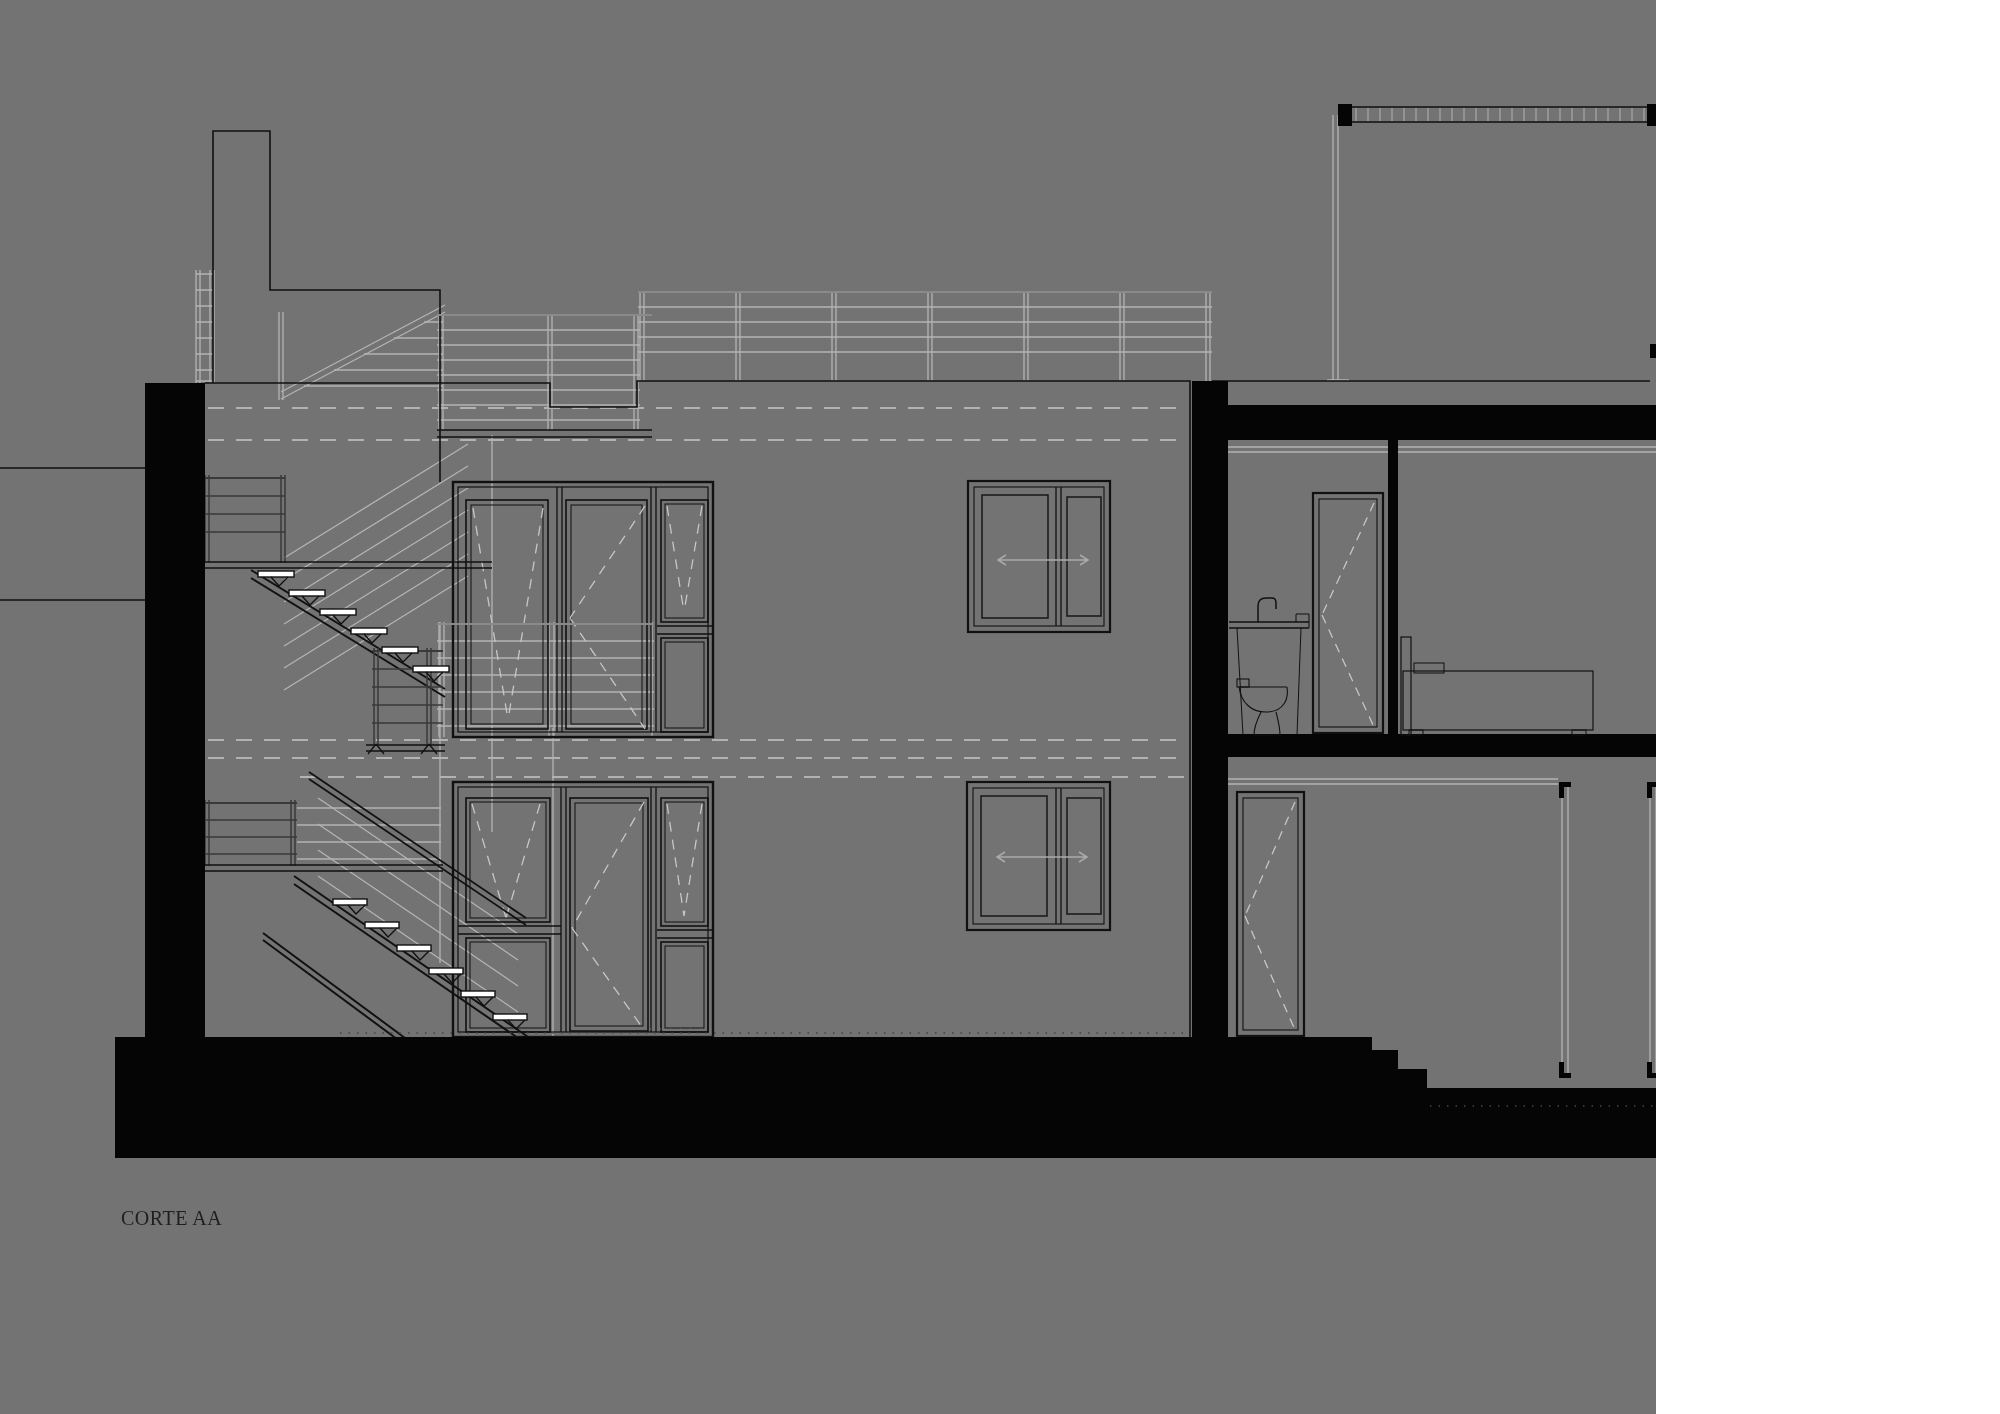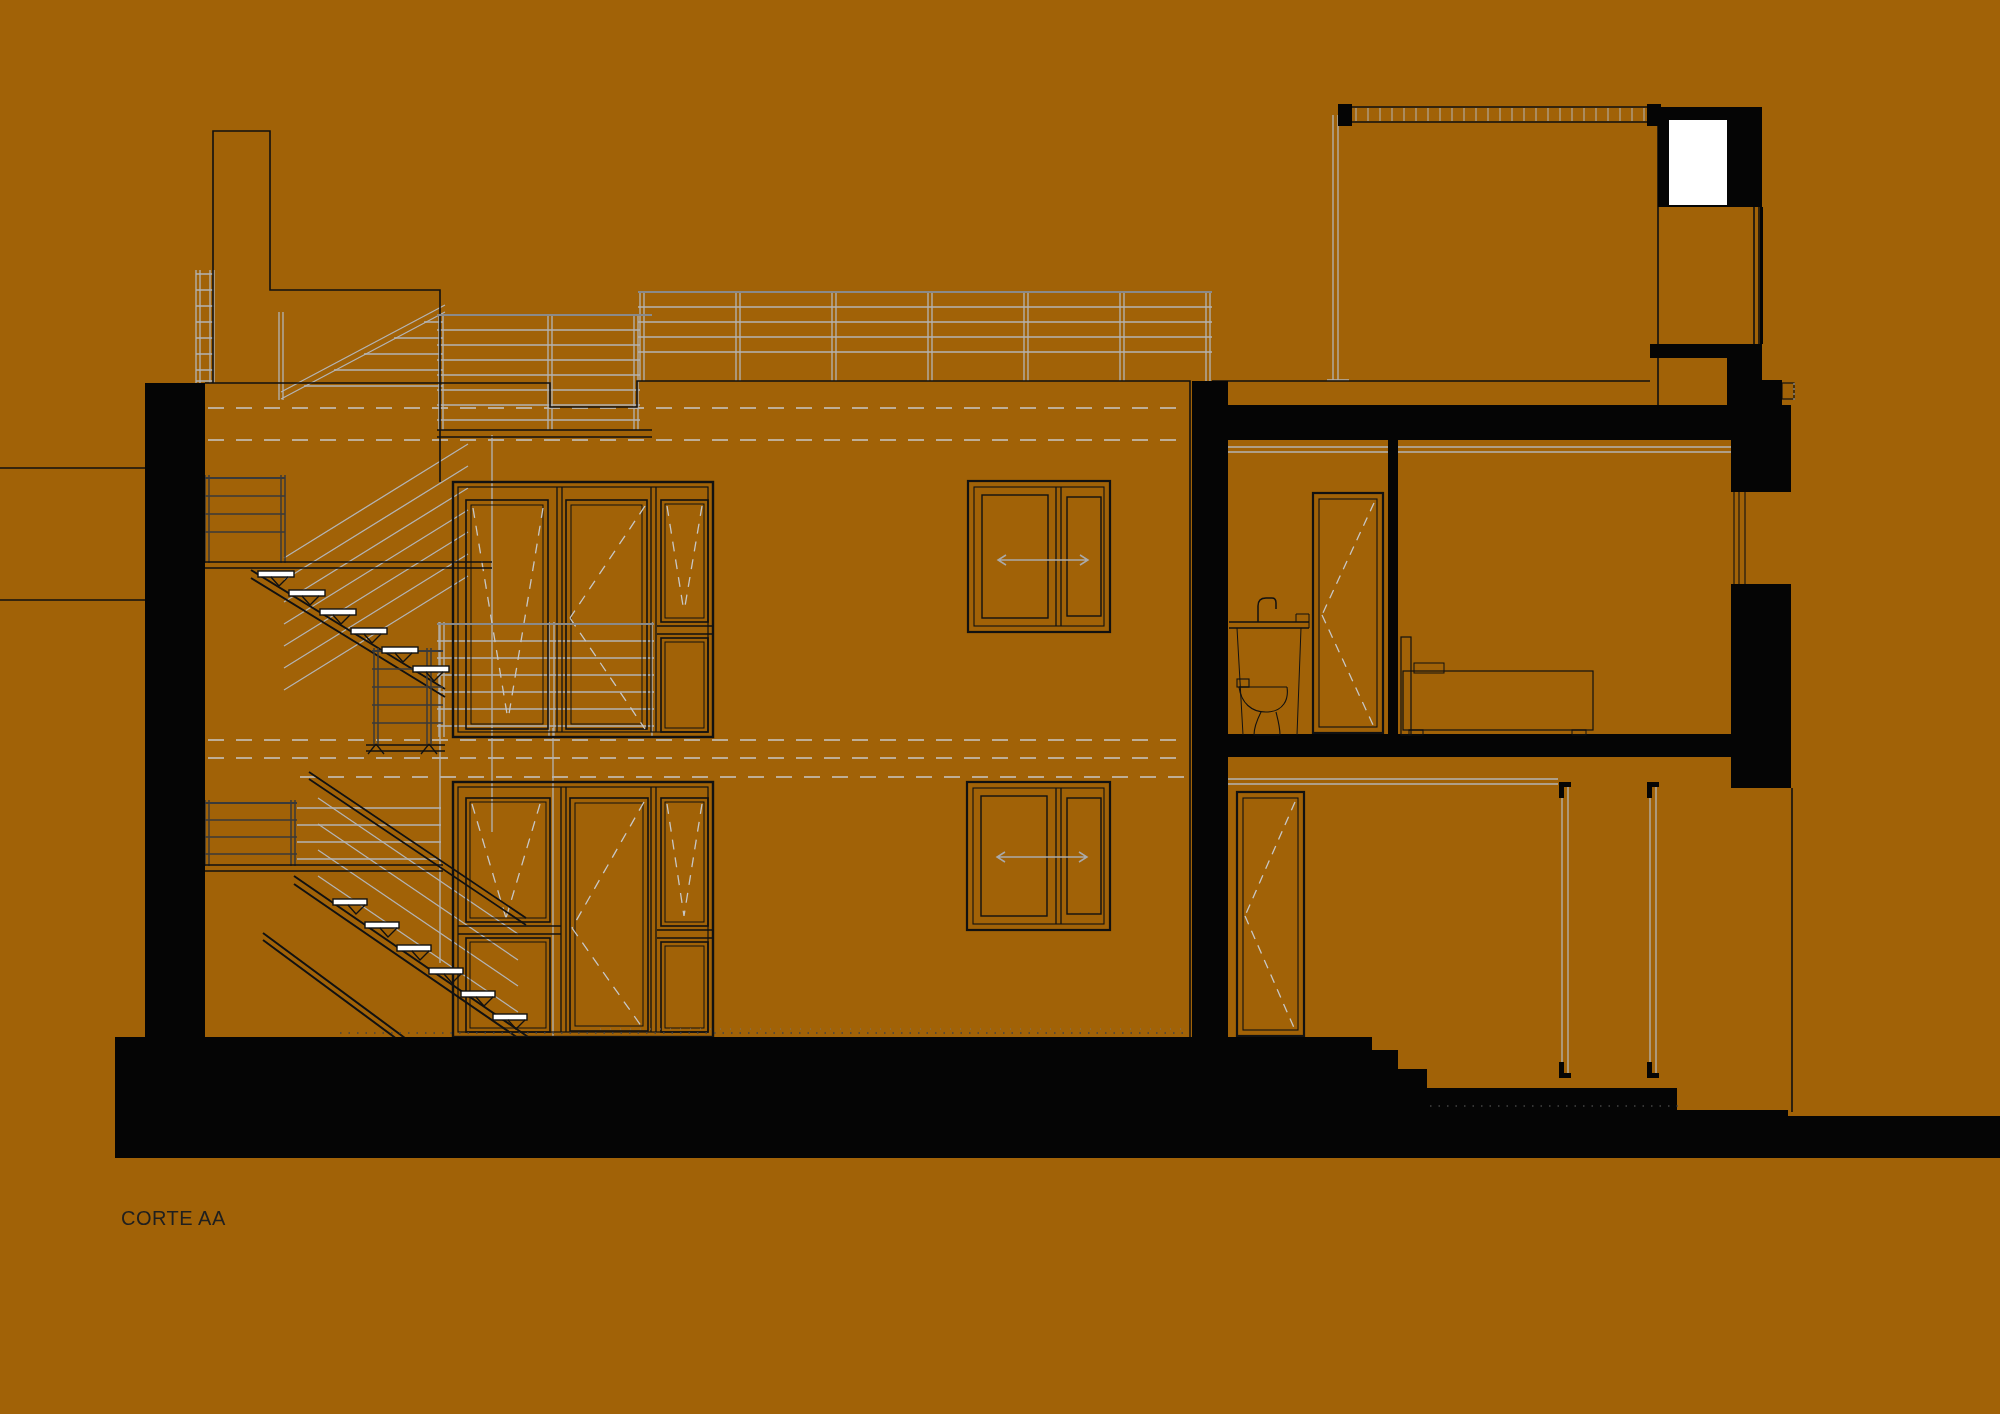--- a/index.html
+++ b/index.html
@@ -1,17 +1,17 @@
 <!DOCTYPE html>
 <html><head>
 <meta charset="utf-8">
 <style>
   html,body{margin:0;padding:0;background:#ffffff;}
-  .canvas{position:relative;width:2000px;height:1414px;background:#a16207;overflow:hidden;
-          font-family:Liberation Sans, sans-serif;}
+  .canvas{position:relative;width:1656px;height:1414px;background:#737373;overflow:hidden;
+          font-family:Liberation Serif, serif;}
   .canvas svg{position:absolute;left:0;top:0;}
   .drawing-title{position:absolute;left:121px;top:1206px;font-size:20px;line-height:24px;
                  color:#1f1f1f;letter-spacing:0.5px;}
 </style>
 </head>
 <body>
 
 <div class="canvas">
 <svg width="2000" height="1414" viewBox="0 0 2000 1414">
 

